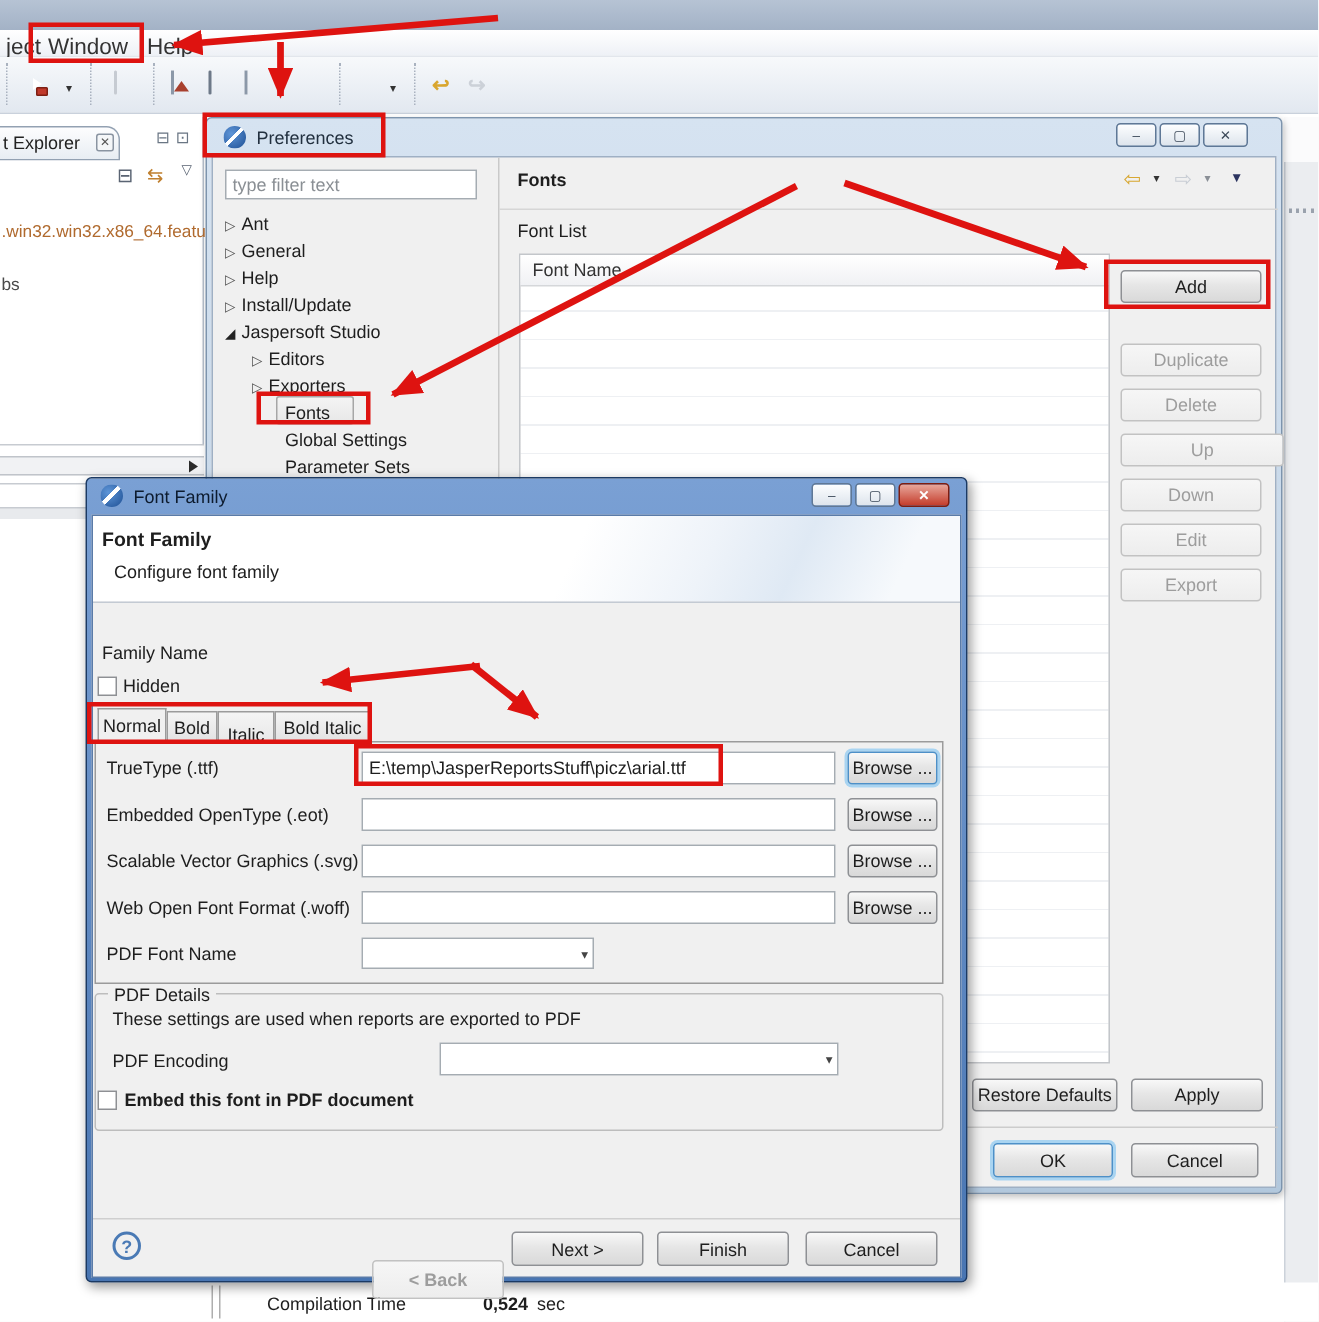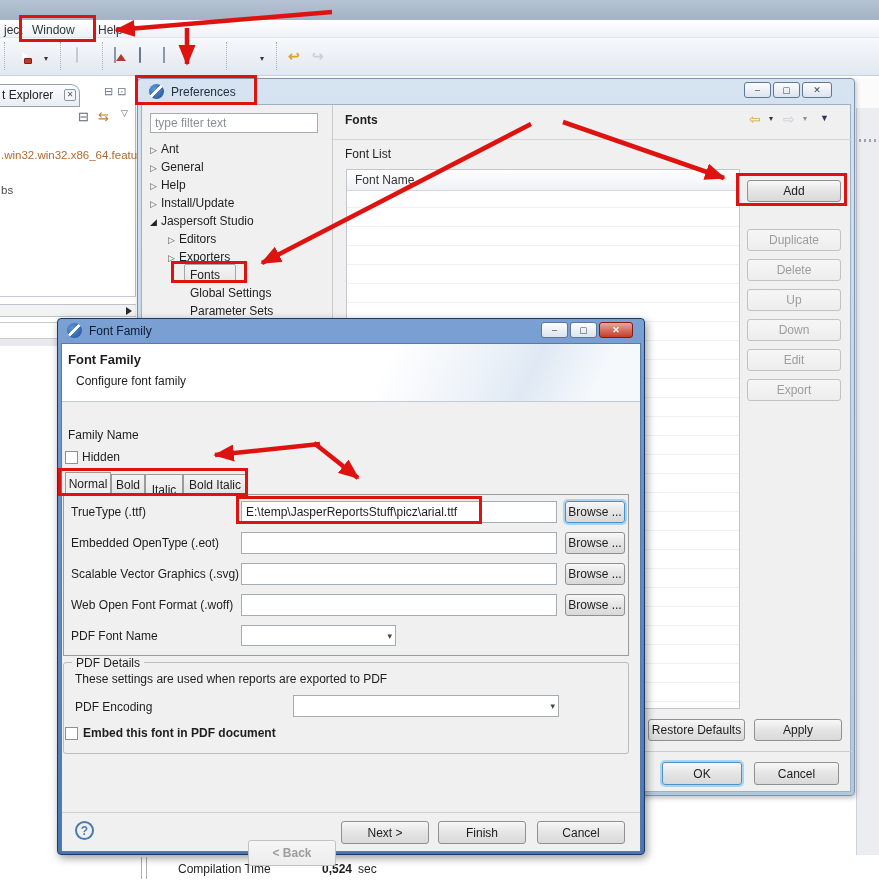--- a/index.html
+++ b/index.html
@@ -6,21 +6,21 @@
   html,body { background:#fff; }
   body { font-family:"Liberation Sans", sans-serif; font-size:12px; color:#1e1e1e; }
   #root { position:relative; width:879px; height:881px; overflow:hidden; background:#fff; }
   .abs { position:absolute; }
 
   
   .win-titlebar { left:0; top:0; width:879px; height:20px;
     background:linear-gradient(#b6c3d4,#a3b2c6); }
   .menubar { left:0; top:20px; width:879px; height:18px;
     background:linear-gradient(#ffffff,#eef1f6); border-bottom:1px solid #e2e6ec; }
-  .menu-item { position:absolute; top:2px; font-size:12px; color:#333; padding:1px 4px; }
+  .menu-item { position:absolute; top:2px; font-size:15px; color:#333; padding:1px 4px; }
   .toolbar { left:0; top:38px; width:879px; height:38px;
     background:linear-gradient(#f7f9fb,#e2e8f0); border-bottom:1px solid #c9d1dc; }
   .tsep { position:absolute; top:4px; height:28px; width:0; border-left:1px dotted #a9b2bf; }
   .ticon { position:absolute; top:10px; width:16px; height:16px; }
   .run-circle { width:16px; height:16px; border-radius:50%;
     background:radial-gradient(circle at 35% 30%, #6fce77, #1c7a2a); position:relative; }
   .run-circle::after { content:""; position:absolute; left:6px; top:4px;
     border-left:6px solid #fff; border-top:4px solid transparent; border-bottom:4px solid transparent; }
   .run-red { position:absolute; left:8px; top:10px; width:8px; height:6px; background:#c0392b; border:1px solid #7d1f13; border-radius:1px; }
   .caret { font-size:8px; color:#333; }
@@ -219,21 +219,21 @@
       <div class="panel-sep-h" style="left:191px; top:34px; width:519px;"></div>
       <span class="lbl" style="left:203px; top:42px;">Font List</span>
 
       <div class="fonts-table" style="left:204px; top:64px; width:394px; height:540px;">
         <div class="fonts-table-header">Font Name</div>
       </div>
 
       <div class="btn" style="left:605px; top:75px; width:94px; height:22px;">Add</div>
       <div class="btn disabled" style="left:605px; top:105px; width:94px; height:22px;">Duplicate</div>
       <div class="btn disabled" style="left:605px; top:135px; width:94px; height:22px;">Delete</div>
-      <div class="btn disabled" style="left:605px; top:165px; width:94px; height:22px;text-align:right;">Up</div>
+      <div class="btn disabled" style="left:605px; top:165px; width:109px; height:22px;text-align:right;">Up</div>
       <div class="btn disabled" style="left:605px; top:195px; width:94px; height:22px;">Down</div>
       <div class="btn disabled" style="left:605px; top:225px; width:94px; height:22px;">Edit</div>
       <div class="btn disabled" style="left:605px; top:255px; width:94px; height:22px;">Export</div>
 
       <div class="btn" style="left:506px; top:614px; width:97px; height:22px;">Restore Defaults</div>
       <div class="btn" style="left:612px; top:614px; width:88px; height:22px;">Apply</div>
       <div class="panel-sep-h" style="left:0; top:646px; width:710px; background:#cccccc;"></div>
       <div class="btn focused" style="left:520px; top:657px; width:80px; height:23px;">OK</div>
       <div class="btn" style="left:612px; top:657px; width:85px; height:23px;">Cancel</div>
     </div>

